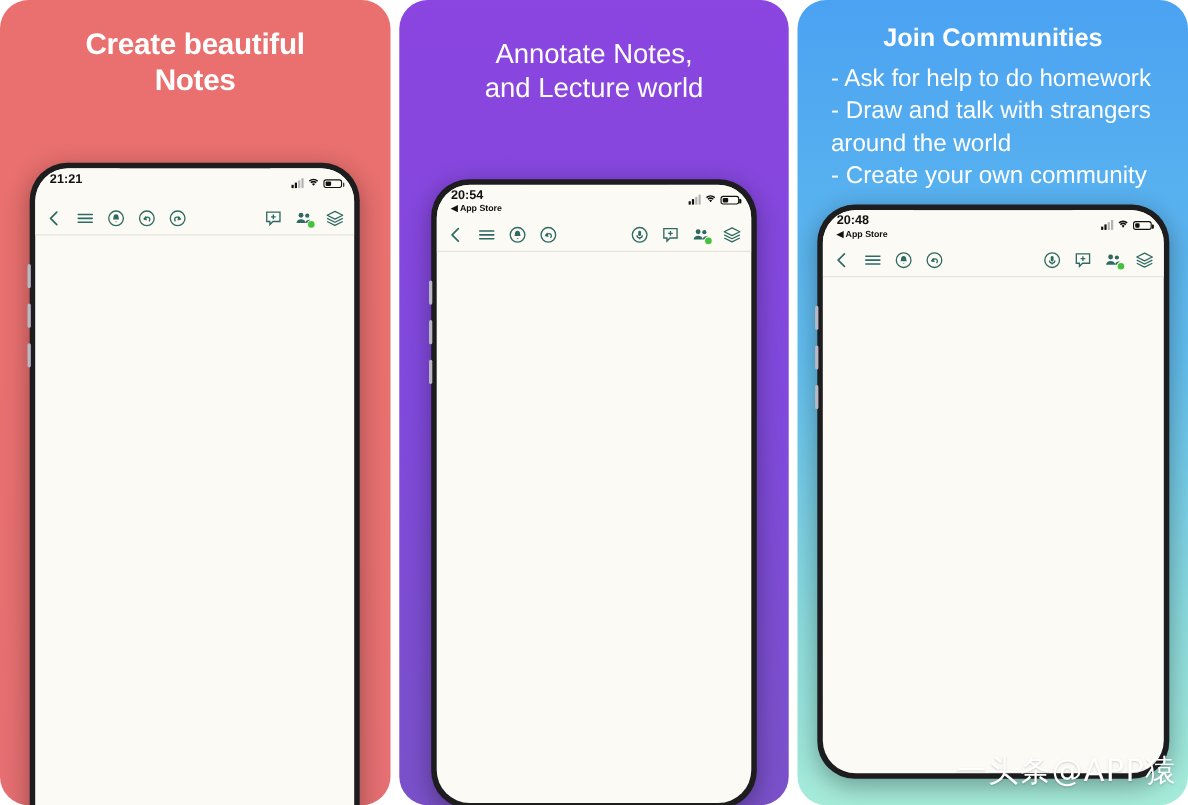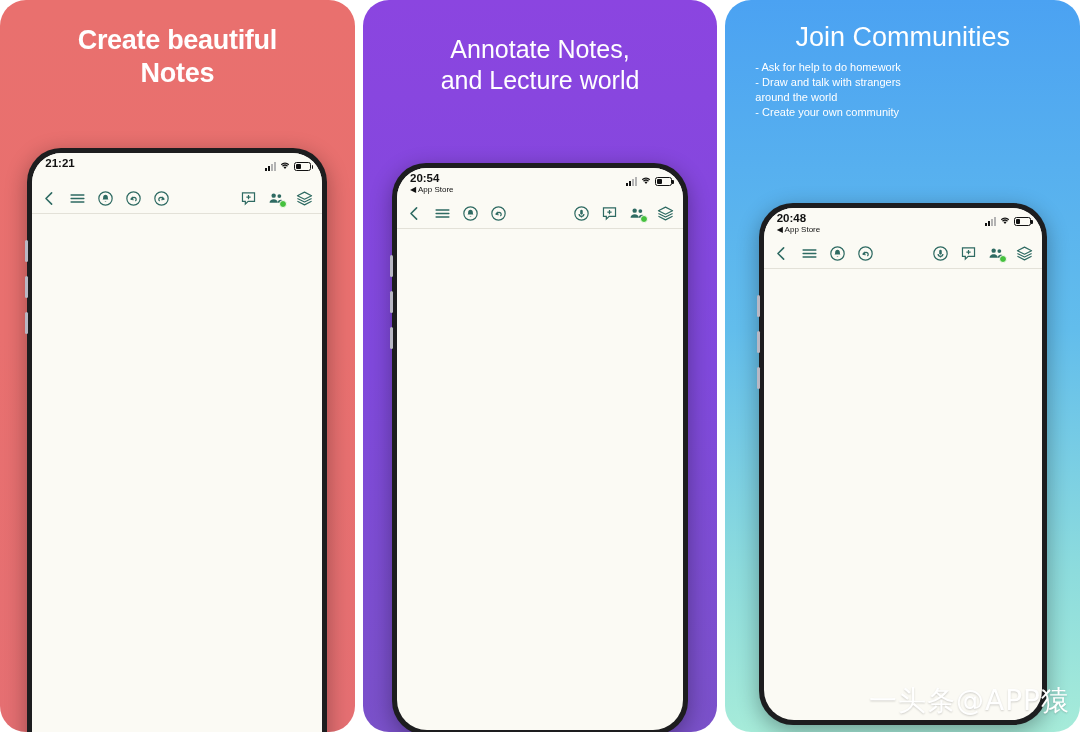--- a/index.html
+++ b/index.html
@@ -11,55 +11,55 @@
 
   .panel { position:relative; flex:1 1 0; height:732px; border-radius:26px; overflow:hidden; }
   .panel-1 { background:linear-gradient(180deg,#e9706e 0%,#e8706f 45%,#e56f72 100%); }
   .panel-2 { background:linear-gradient(180deg,#8b45e0 0%,#8049dc 50%,#7a51c9 100%); }
   .panel-3 { background:linear-gradient(180deg,#4ba2f2 0%,#62bdec 45%,#8ddcdd 78%,#a6ebd9 100%); }
 
   
   .headline { text-align:center; color:#fff; padding:0 14px; }
   .h-strong { font-weight:bold; font-size:27px; line-height:1.22; letter-spacing:-0.3px; }
   .h-plain  { font-weight:normal; font-size:25px; line-height:1.24; }
-  .h-join   { font-weight:normal; font-size:27px; line-height:1.2;text-align:center; }
-  .bullets { margin-top:7px; font-size:11px; line-height:1.34; color:#ffffff; text-align:left; padding:0 16px; }
+  .h-join   { font-weight:bold; font-size:23px; line-height:1.2;text-align:center; }
+  .bullets { margin-top:7px; font-size:22px; line-height:1.34; color:#ffffff; text-align:left; padding:0 16px; }
   .bullets div { white-space:nowrap; }
 
   .p1-head { padding-top:24px; }
   .p2-head { padding-top:34px; }
   .p3-head { padding-top:21px; }
 
   
   .phone {
     position:absolute; left:50%; transform:translateX(-50%);
     border-radius:34px; background:#1d1d1f;
     box-shadow:0 6px 22px rgba(0,0,0,.33);
     padding:5px;
   }
   .phone::after{ 
     content:""; position:absolute; left:-2px; top:92px; width:3px; height:22px;
     background:#b9b8c4; border-radius:2px;
     box-shadow:0 36px 0 #b9b8c4, 0 72px 0 #b9b8c4;
   }
   .p1-phone { width:300px; height:694px; top:148px; }
   .p2-phone { width:296px; height:572px; top:163px; }
-  .p3-phone { width:288px; height:522px; top:203px; }
+  .p3-phone { width:320px; height:522px; top:186px; }
 
   .screen { position:relative; width:100%; height:100%; background:#fbfaf4; border-radius:30px; overflow:hidden; }
   .notch { position:absolute; top:0; left:50%; transform:translateX(-50%);
            width:47%; height:20px; background:#1d1d1f; border-radius:0 0 13px 13px; z-index:6; }
   .notch i { position:absolute; top:7px; left:34%; width:34px; height:3.5px; background:#3c3c40; border-radius:3px; }
   .notch b { position:absolute; top:6px; right:18%; width:5px; height:5px; background:#34343a; border-radius:50%; }
 
   
   .statusbar { position:relative; height:30px; display:flex; align-items:flex-start;
                justify-content:space-between; padding:4px 11px 0 13px; z-index:7; background:#fbfaf4; }
   .sb-left { font-size:11.5px; font-weight:bold; color:#111; line-height:1.05; }
-  .sb-back { font-size:8px; font-weight:normal; color:#111; margin-top:1px; }
+  .sb-back { font-size:8px; font-weight:bold; color:#111; margin-top:1px; }
   .sb-right { display:flex; align-items:center; gap:3px; margin-top:4px; }
   .bars { display:flex; align-items:flex-end; gap:1px; height:8px; }
   .bars s { display:block; width:2px; background:#111; text-decoration:none; }
   .bars s:nth-child(1){height:3px}.bars s:nth-child(2){height:5px}
   .bars s:nth-child(3){height:7px;background:#b3b3b3}.bars s:nth-child(4){height:9px;background:#b3b3b3}
   .wifi { font-size:10px; color:#111; line-height:1; }
   .batt { width:17px; height:8.5px; border:1.2px solid #111; border-radius:2.5px; position:relative; }
   .batt::after{content:"";position:absolute;right:-3px;top:2.2px;width:1.6px;height:3.6px;background:#111;border-radius:0 1px 1px 0;}
   .batt i { position:absolute; left:1px; top:1px; bottom:1px; width:30%; background:#111; border-radius:1px; }
 

